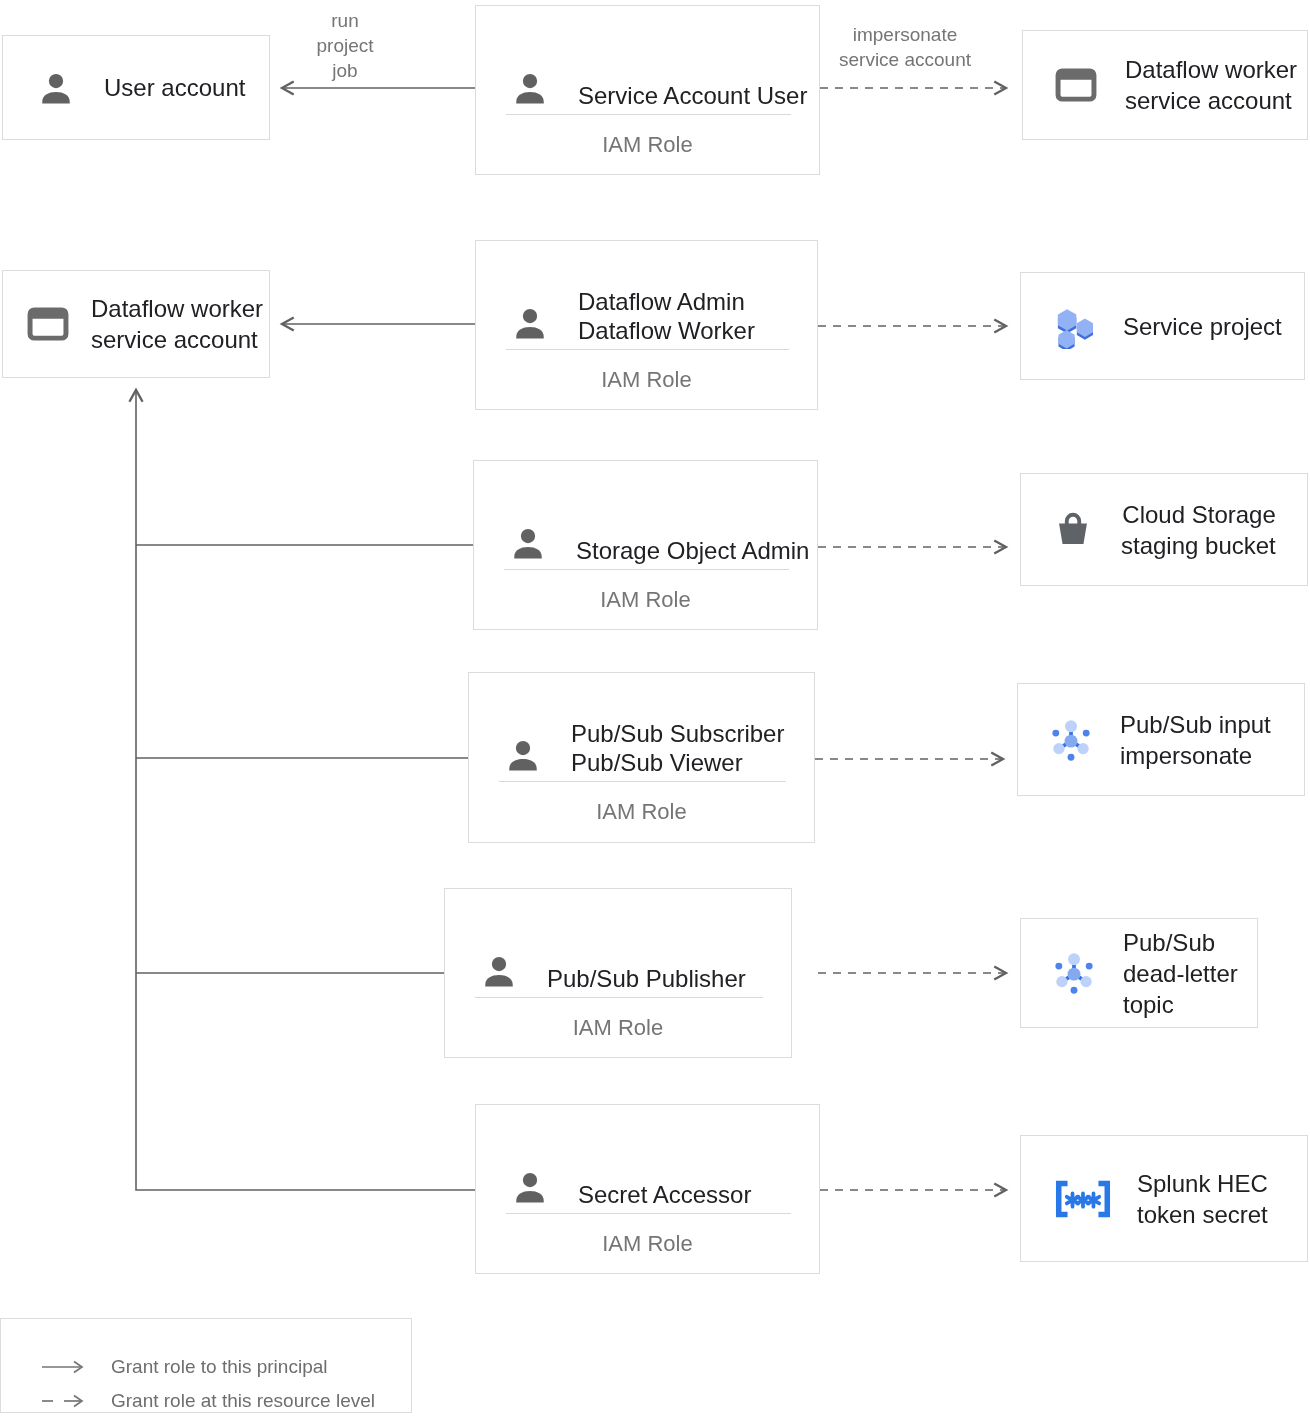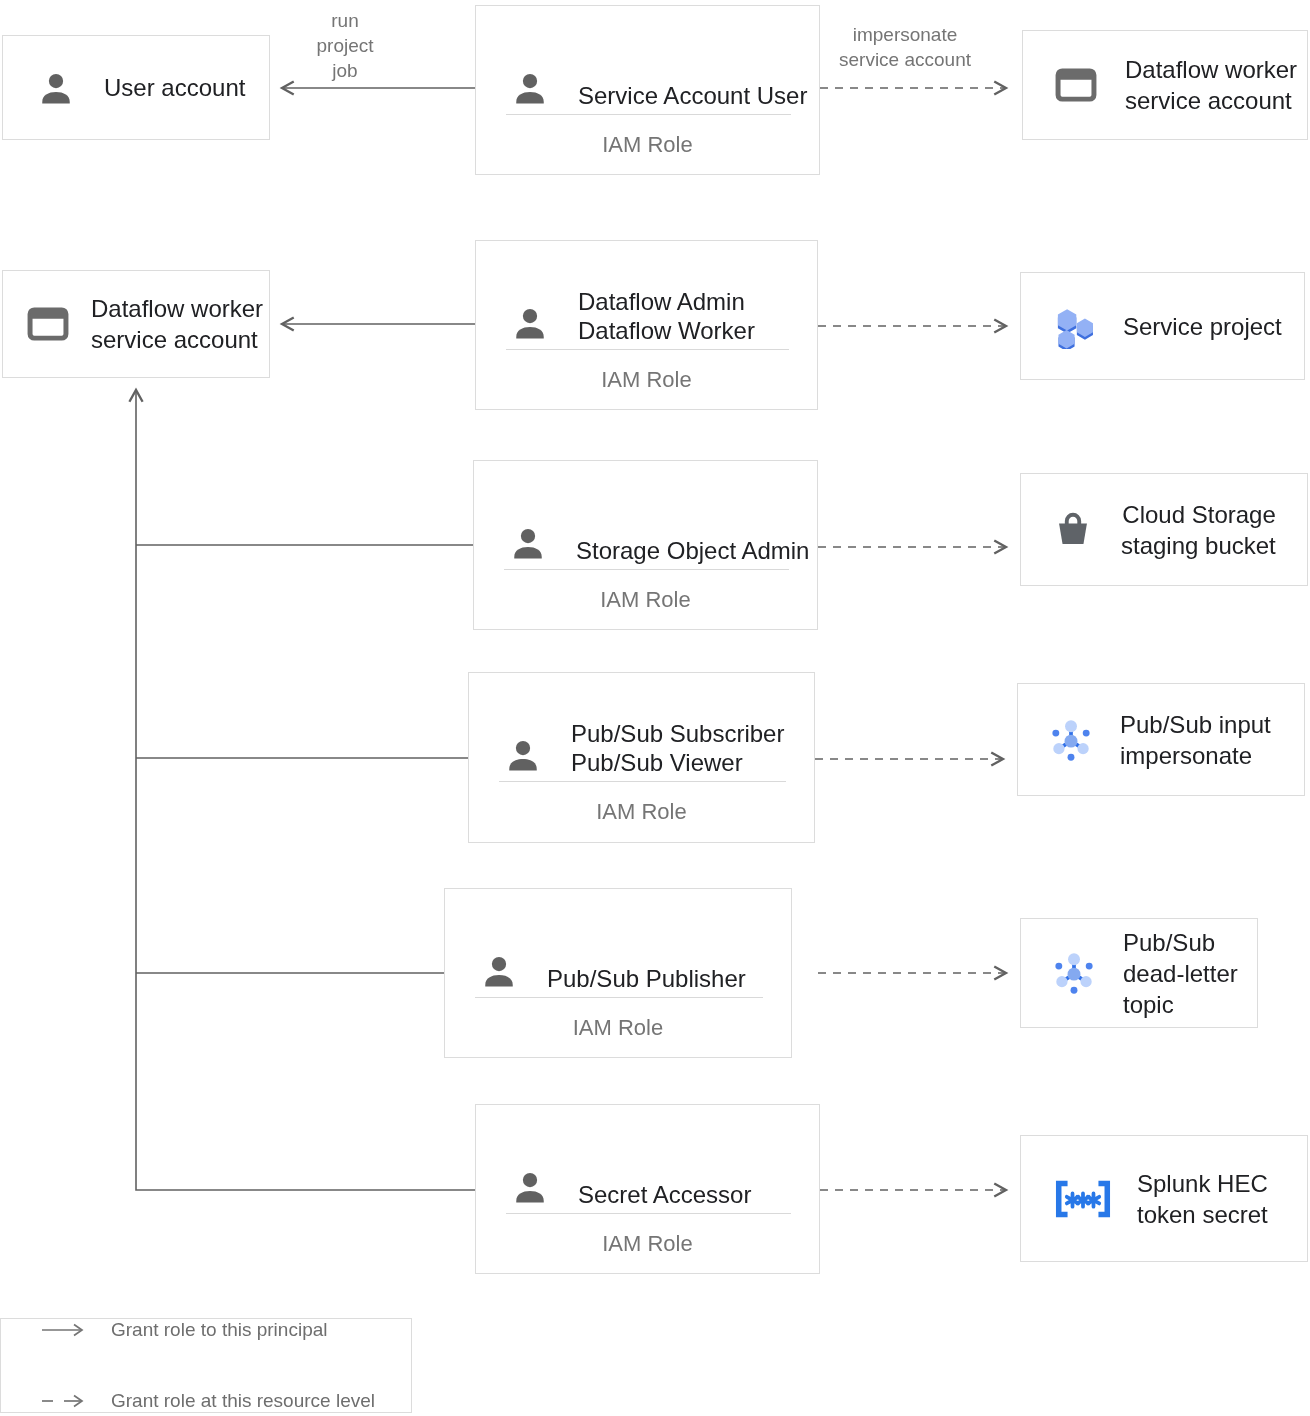--- a/index.html
+++ b/index.html
@@ -27,21 +27,21 @@
     font-size:22px;color:#757575;}
   
   .edge-label{
     position:absolute;z-index:1;text-align:center;color:#757575;
     font-size:19px;line-height:25px;
   }
   
   .legend{
     position:absolute;left:0px;top:1318px;width:412px;height:95px;
     border:1px solid #dcdcdc;box-sizing:border-box;z-index:1;
-    display:flex;flex-direction:column;justify-content:space-between;gap:12px;
+    display:flex;flex-direction:column;justify-content:flex-end;gap:12px;
     padding-left:38px;
   }
   .legend-row{display:flex;align-items:center;gap:20px;}
   .legend-row .txt{font-size:19px;color:#6e6e6e;}
 </style>
 </head>
 <body>
 
 <div class="canvas">
 

